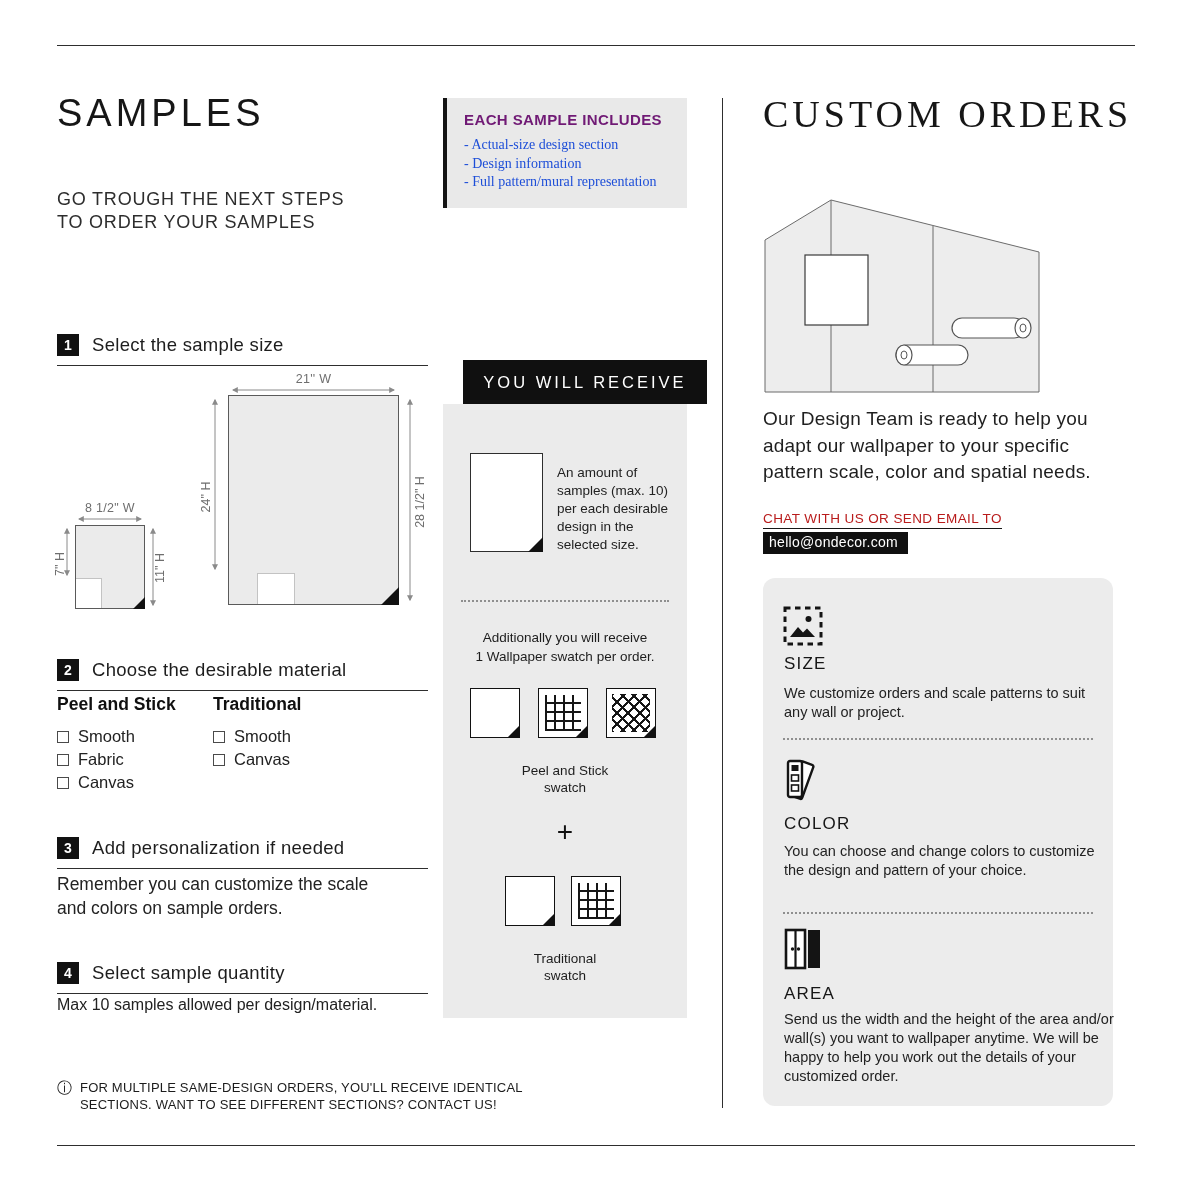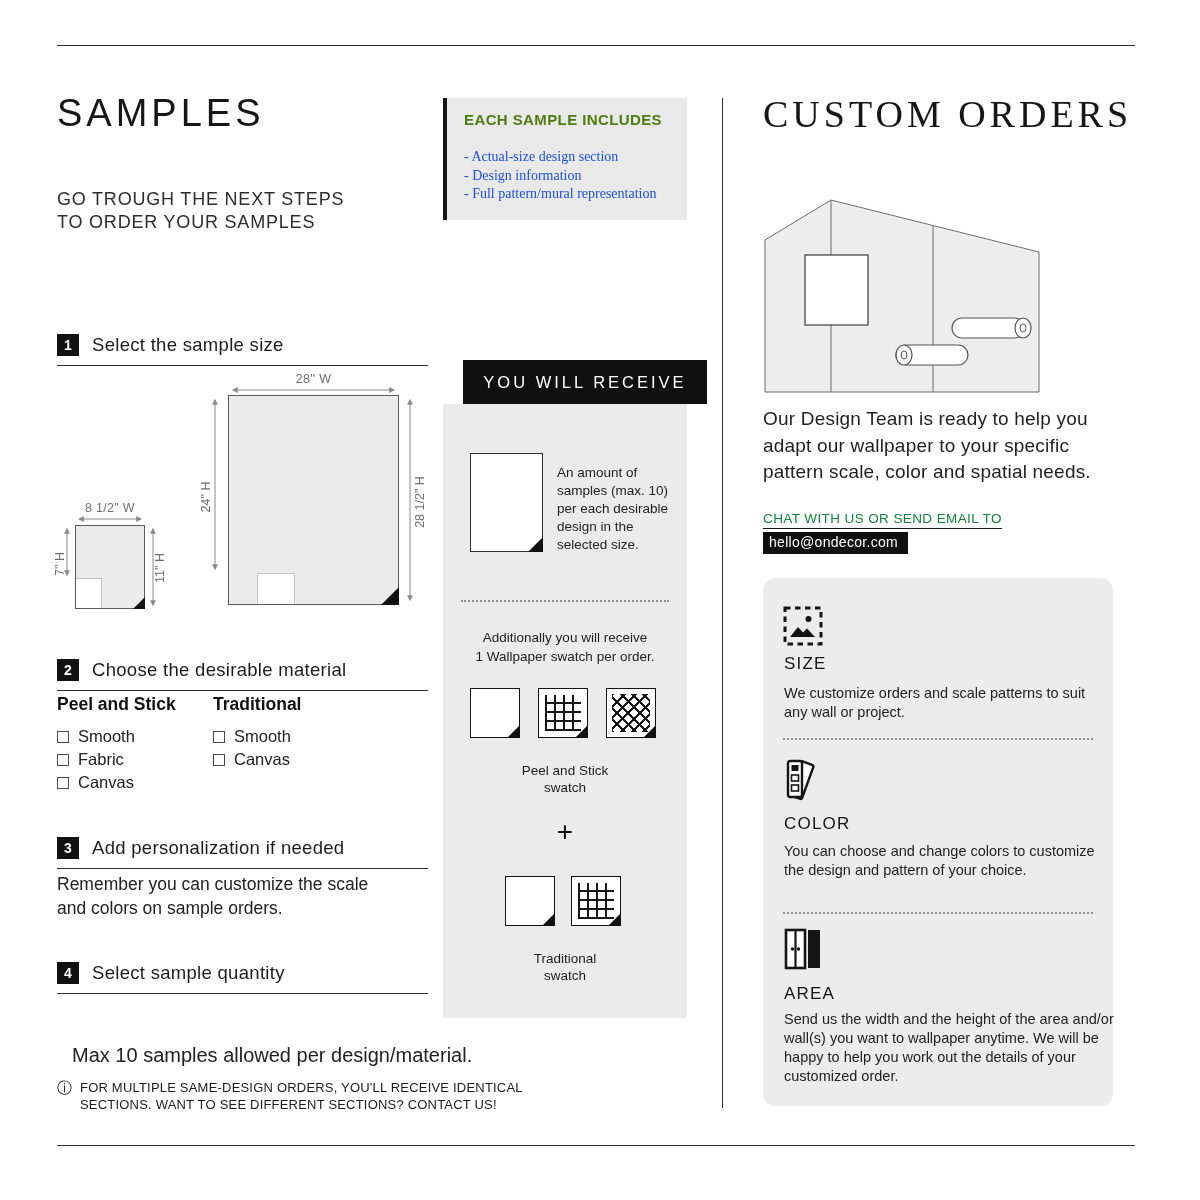--- a/index.html
+++ b/index.html
@@ -38,29 +38,29 @@
   .dim-v.hs-left { left:3px; top:192px; } .dim-v.hs-right { left:103px; top:196px; }
 
   .materials { position:absolute; left:57px; top:694px; width:371px; height:110px; }
   .mat-col { position:absolute; top:0; }
   .mat-col.c1 { left:0; } .mat-col.c2 { left:156px; }
   .mat-title { font-size:17.5px; font-weight:700; color:#101010; margin-bottom:10px; }
   .opt { display:flex; align-items:center; gap:9px; height:23px; font-size:16.5px; color:#222; }
   .cb { width:12px; height:12px; border:1.5px solid #4a4a4a; background:#fff; flex:0 0 12px; }
 
   .note3 { position:absolute; left:57px; top:872px; font-size:17.5px; line-height:24px; color:#222; white-space:pre-line; }
-  .note4 { position:absolute; left:72px; top:996px; font-size:20px; color:#222;margin-top:48px; }
+  .note4 { position:absolute; left:57px; top:996px; font-size:16px; color:#222; }
 
   .footnote { position:absolute; left:57px; top:1079px; display:flex; gap:8px; width:490px; }
   .fn-icon { font-size:15px; line-height:17px; color:#1c1c1c; }
   .fn-text { font-size:13px; line-height:17px; letter-spacing:0.2px; color:#1c1c1c; white-space:pre-line; }
 
   
   .includes { position:absolute; left:443px; top:98px; width:244px; background:#e9e9e9; border-left:4px solid #141414; padding:13px 12px 16px 17px; }
-  .inc-title { font-size:15px; font-weight:700; letter-spacing:0.4px; color:#4d7c0f; margin-bottom:20px; }
+  .inc-title { font-size:15px; font-weight:700; letter-spacing:0.4px; color:#701a75; margin-bottom:8px; }
   .inc-item { font-size:14px; line-height:18.5px; color:#1d4ed8; padding-left:12px; text-indent:-12px;font-family:Liberation Serif, serif; }
 
   .receive-header { position:absolute; left:463px; top:360px; width:244px; height:44px; background:#101010; color:#fff; display:flex; align-items:center; justify-content:center; font-size:16.5px; letter-spacing:3px; }
   .receive-panel { position:absolute; left:443px; top:404px; width:244px; height:614px; background:#ebebeb; }
   .sheet { position:absolute; left:27px; top:49px; width:73px; height:99px; background:#fff; border:1px solid #2e2e2e; }
   .samples-text { position:absolute; left:114px; top:60px; width:122px; font-size:13.5px; line-height:18px; color:#222; }
   .dot-div { border-top:2px dotted #8f8f8f; }
   .rp-div { position:absolute; left:18px; top:196px; width:208px; }
   .additional { position:absolute; left:0; top:224px; width:100%; text-align:center; font-size:13.5px; line-height:19px; color:#1d1d1d; white-space:pre-line; }
   .swrow { position:absolute; display:flex; gap:18px; }
@@ -75,21 +75,21 @@
       repeating-linear-gradient(135deg,#161616 0 2px,transparent 2px 8px); }
   .center-label { position:absolute; left:0; width:100%; text-align:center; font-size:13.5px; line-height:17px; color:#1d1d1d; white-space:pre-line; }
   .peel-label { top:358px; }
   .plus { position:absolute; left:0; top:412px; width:100%; text-align:center; font-size:28px; font-weight:300; color:#111; }
   .trad-label { top:546px; }
 
   
   .custom-title { position:absolute; left:763px; top:92px; font-size:38px; font-weight:500; letter-spacing:4px; color:#161616;font-family:Liberation Serif, serif; }
   .wall { position:absolute; left:763px; top:196px; }
   .custom-intro { position:absolute; left:763px; top:406px; width:370px; font-size:19px; line-height:26.5px; color:#1f1f1f; letter-spacing:0.2px; }
-  .chat-label { position:absolute; left:763px; top:511px; font-size:13.5px; letter-spacing:0.4px; color:#15803d; padding-bottom:2px; border-bottom:1px solid #161616; }
+  .chat-label { position:absolute; left:763px; top:511px; font-size:13.5px; letter-spacing:0.4px; color:#b91c1c; padding-bottom:2px; border-bottom:1px solid #161616; }
   .email-badge { position:absolute; left:763px; top:532px; background:#101010; color:#fff; font-size:14px; padding:2px 10px 4px 6px; letter-spacing:0.3px; }
   .custom-panel { position:absolute; left:763px; top:578px; width:350px; height:528px; background:#ececec; border-radius:12px; }
   .f-icon { position:absolute; left:20px; }
   .fi1 { top:28px; } .fi2 { top:180px; } .fi3 { top:349px; }
   .f-title { position:absolute; left:21px; font-size:17px; letter-spacing:1.2px; color:#161616; }
   .ft1 { top:76px; } .ft2 { top:236px; } .ft3 { top:406px; }
   .f-text { position:absolute; left:21px; font-size:14.5px; line-height:19px; color:#222; }
   .fx1 { top:106px; width:315px; } .fx2 { top:264px; width:320px; } .fx3 { top:432px; width:332px; }
   .p-div { position:absolute; left:20px; width:310px; }
   .pd1 { top:160px; } .pd2 { top:334px; }
@@ -126,21 +126,21 @@
       <line x1="96" y1="157" x2="96" y2="233" stroke="#8a8a8a" stroke-width="1" marker-start="url(#arr)" marker-end="url(#arr)"></line>
     </svg>
     <div class="rect-large">
       <div class="inner"></div>
       <div class="fold f18"></div>
     </div>
     <div class="rect-small">
       <div class="inner"></div>
       <div class="fold f12"></div>
     </div>
-    <span class="dim w-large">28'' W</span>
+    <span class="dim w-large">21'' W</span>
     <span class="dim w-small">8 1/2" W</span>
     <span class="dim-v hl-left">24" H</span>
     <span class="dim-v hl-right">28 1/2" H</span>
     <span class="dim-v hs-left">7" H</span>
     <span class="dim-v hs-right">11" H</span>
   </div>
 
   <div class="step s2">
     <span class="num">2</span>
     <span class="lbl">Choose the desirable material</span>

